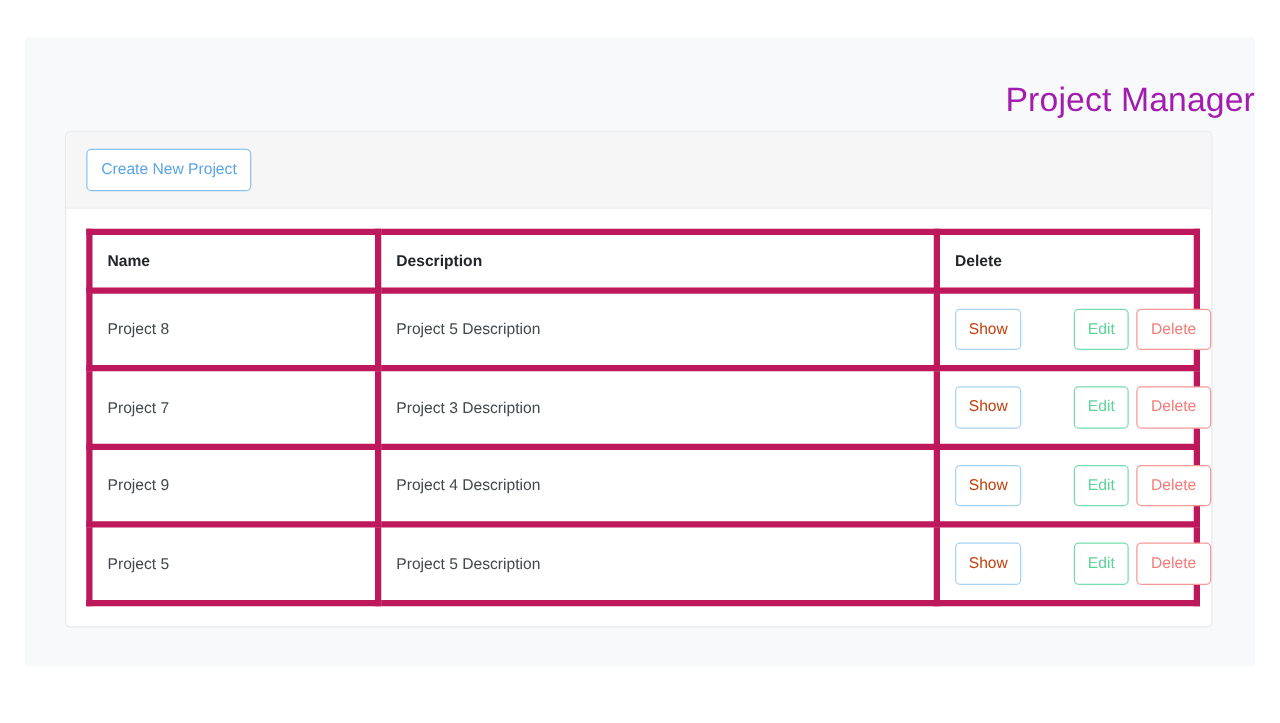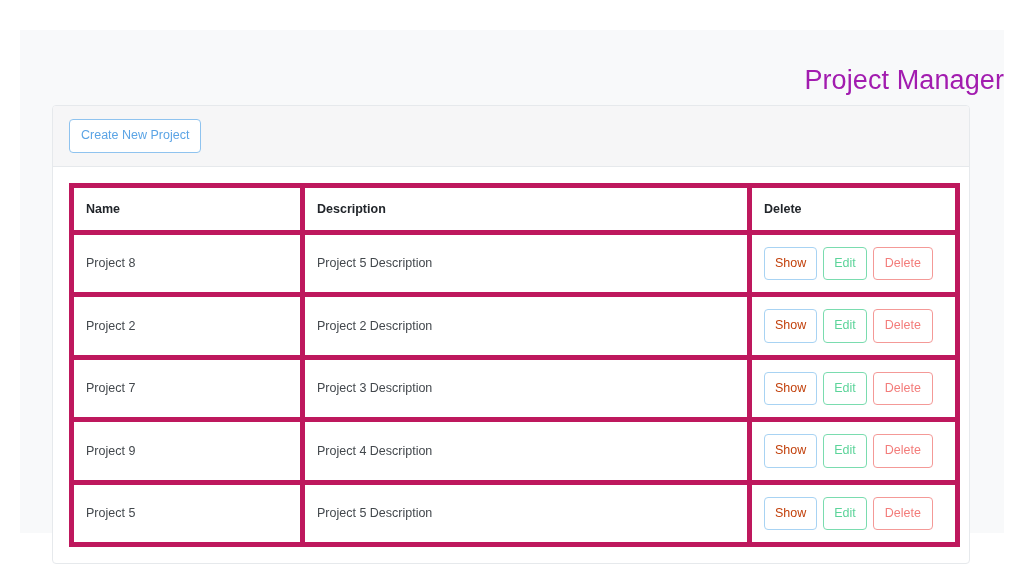--- a/index.html
+++ b/index.html
@@ -120,20 +120,21 @@
   }
   .btn:last-child { margin-right: 0; }
 
   .btn-show {
     color: #c2410c;
     border: 1px solid #a8d3f3;
   }
   .btn-edit {
     color: #5cd49a;
     border: 1px solid #7adcaf;
+    margin-left: 36px;
   }
   .btn-delete {
     color: #f37c7a;
     border: 1px solid #f49997;
     padding-left: 11px;
     padding-right: 11px;
   }
 </style>
 </head>
 <body>
@@ -162,25 +163,20 @@
             <th>Delete</th>
           </tr>
         </thead>
         <tbody id="table-body">
             <tr>
               <td>Project 8</td>
               <td>Project 5 Description</td>
               <td class="action-cell"><button class="btn btn-show">Show</button><button class="btn btn-edit">Edit</button><button class="btn btn-delete">Delete</button></td>
             </tr>
             <tr>
-              <td>Project 2</td>
-              <td>Project 2 Description</td>
-              <td class="action-cell"><button class="btn btn-show">Show</button><button class="btn btn-edit">Edit</button><button class="btn btn-delete">Delete</button></td>
-            </tr>
-            <tr>
               <td>Project 7</td>
               <td>Project 3 Description</td>
               <td class="action-cell"><button class="btn btn-show">Show</button><button class="btn btn-edit">Edit</button><button class="btn btn-delete">Delete</button></td>
             </tr>
             <tr>
               <td>Project 9</td>
               <td>Project 4 Description</td>
               <td class="action-cell"><button class="btn btn-show">Show</button><button class="btn btn-edit">Edit</button><button class="btn btn-delete">Delete</button></td>
             </tr>
             <tr>

